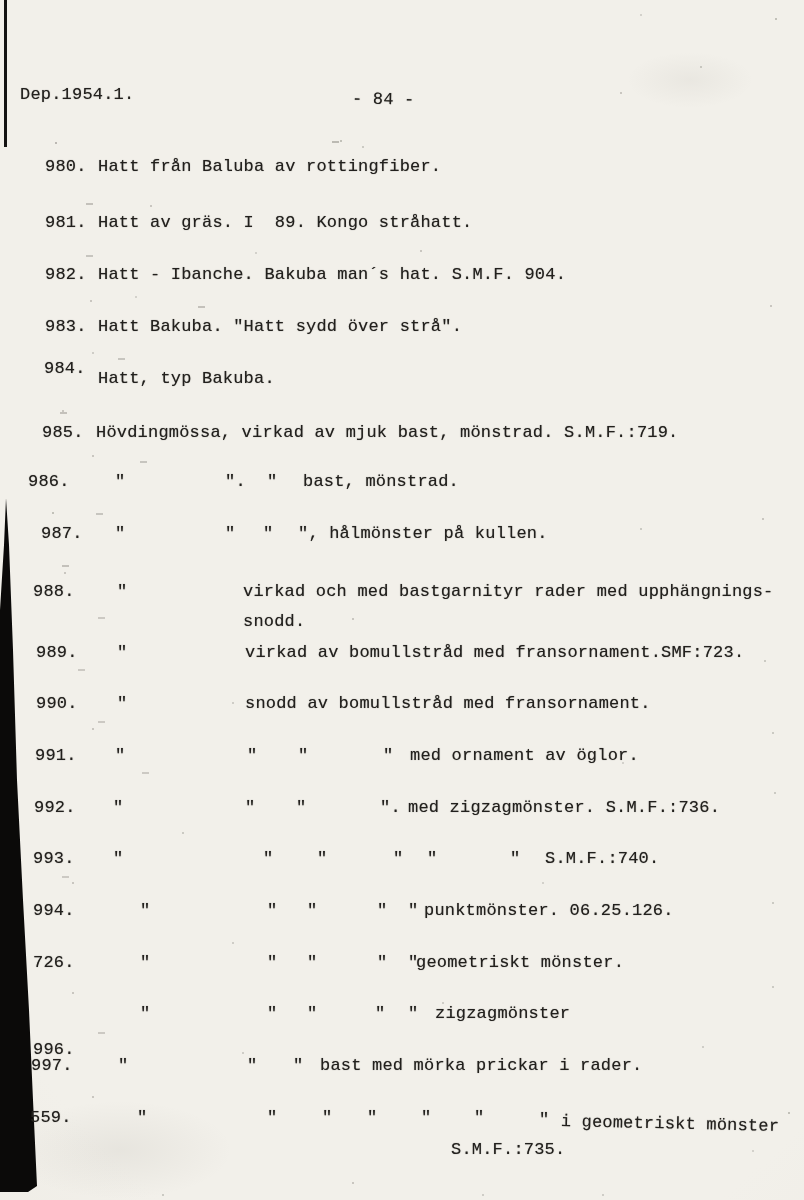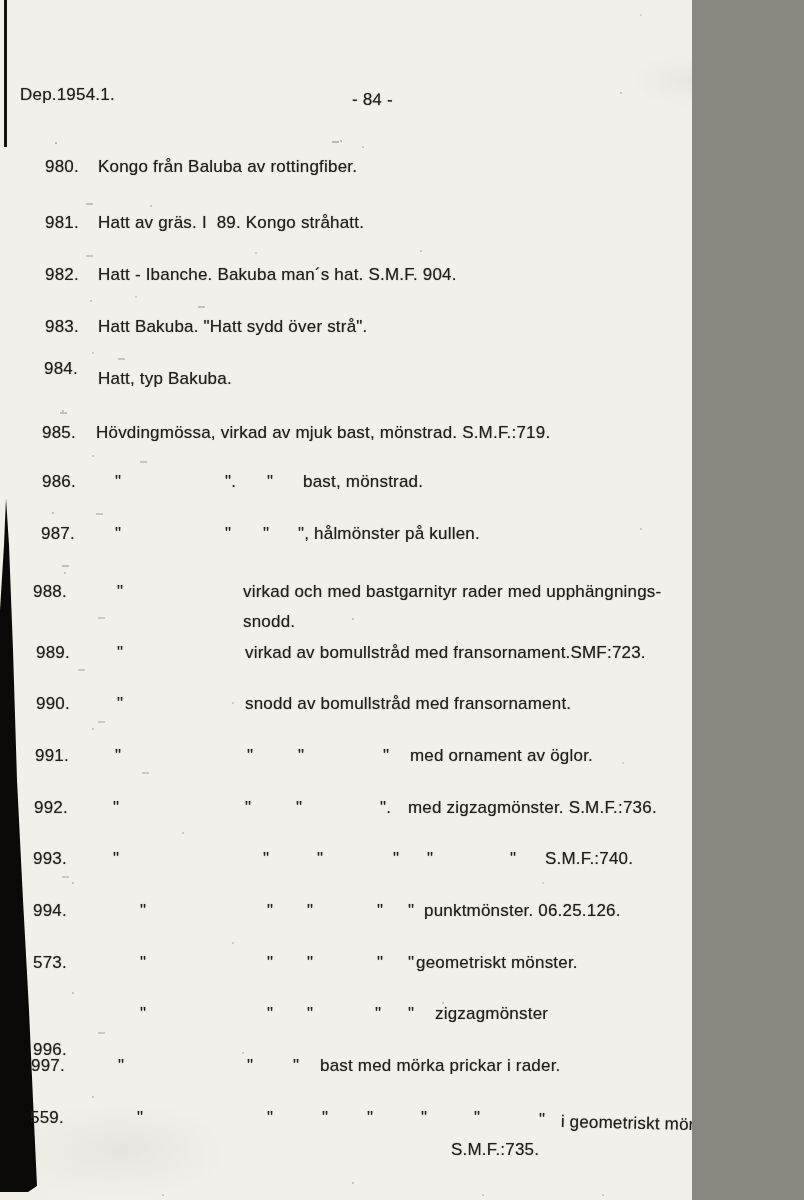--- a/index.html
+++ b/index.html
@@ -1,22 +1,22 @@
 <!DOCTYPE html>
 <html><head>
 <meta charset="utf-8">
 <style>
   html,body{margin:0;padding:0;background:#8a8781;}
   .page{
-    position:relative;width:692px;height:1200px;overflow:hidden;
+    position:relative;width:804px;height:1200px;overflow:hidden;
     background:
       radial-gradient(90px 40px at 690px 80px, rgba(120,115,105,.07), transparent 70%),
       radial-gradient(160px 70px at 120px 1150px, rgba(120,115,105,.09), transparent 70%),
       radial-gradient(130% 120% at 55% 42%, #f2f0ea 55%, #eae7df 90%, #e2ded5 100%);
-    font-family:Liberation Sans, sans-serif;
+    font-family:Liberation Mono, monospace;
     color:#22201d;
   }
   .t{
     position:absolute;font-size:17px;line-height:20px;white-space:pre;
     text-shadow:0 0 1px rgba(34,32,29,.55);
     letter-spacing:0.2px;
   }
   .pageno{transform:rotate(1deg);}
   .tail{transform:rotate(1.3deg);transform-origin:left top;}
   
@@ -61,21 +61,21 @@
   <div class="topline"></div>
   <div class="wedge"></div>
   <div class="speck"></div>
   <div class="dashes"></div>
 
   <span class="t" style="left:20px;top:85px">Dep.1954.1.</span>
   <span class="t pageno" style="left:352px;top:90px">- 84 -</span>
 
   <div>
     <span class="t" style="left:45px;top:157px">980.</span>
-    <span class="t" style="left:98px;top:157px">Kongo från Baluba av rottingfiber.</span>
+    <span class="t" style="left:98px;top:157px">Hatt från Baluba av rottingfiber.</span>
   </div>
 
   <div>
     <span class="t" style="left:45px;top:213px">981.</span>
     <span class="t" style="left:98px;top:213px">Hatt av gräs. I  89. Kongo stråhatt.</span>
   </div>
 
   <div>
     <span class="t" style="left:45px;top:265px">982.</span>
     <span class="t" style="left:98px;top:265px">Hatt - Ibanche. Bakuba man´s hat. S.M.F. 904.</span>
@@ -90,21 +90,21 @@
     <span class="t" style="left:44px;top:359px">984.</span>
     <span class="t" style="left:98px;top:369px">Hatt, typ Bakuba.</span>
   </div>
 
   <div>
     <span class="t" style="left:42px;top:423px">985.</span>
     <span class="t" style="left:96px;top:423px">Hövdingmössa, virkad av mjuk bast, mönstrad. S.M.F.:719.</span>
   </div>
 
   <div>
-    <span class="t" style="left:42px;top:472px">986.</span>
+    <span class="t" style="left:28px;top:472px">986.</span>
     <span class="t" style="left:115px;top:472px">"</span>
     <span class="t" style="left:225px;top:472px">".</span>
     <span class="t" style="left:267px;top:472px">"</span>
     <span class="t" style="left:303px;top:472px">bast, mönstrad.</span>
   </div>
 
   <div>
     <span class="t" style="left:41px;top:524px">987.</span>
     <span class="t" style="left:115px;top:524px">"</span>
     <span class="t" style="left:225px;top:524px">"</span>
@@ -164,21 +164,21 @@
     <span class="t" style="left:33px;top:901px">994.</span>
     <span class="t" style="left:140px;top:901px">"</span>
     <span class="t" style="left:267px;top:901px">"</span>
     <span class="t" style="left:307px;top:901px">"</span>
     <span class="t" style="left:377px;top:901px">"</span>
     <span class="t" style="left:408px;top:901px">"</span>
     <span class="t" style="left:424px;top:901px">punktmönster. 06.25.126.</span>
   </div>
 
   <div>
-    <span class="t" style="left:33px;top:953px">573.</span>
+    <span class="t" style="left:33px;top:953px">726.</span>
     <span class="t" style="left:140px;top:953px">"</span>
     <span class="t" style="left:267px;top:953px">"</span>
     <span class="t" style="left:307px;top:953px">"</span>
     <span class="t" style="left:377px;top:953px">"</span>
     <span class="t" style="left:408px;top:953px">"</span>
     <span class="t" style="left:416px;top:953px">geometriskt mönster.</span>
   </div>
 
   <div>
     <span class="t" style="left:33px;top:1040px">996.</span>

